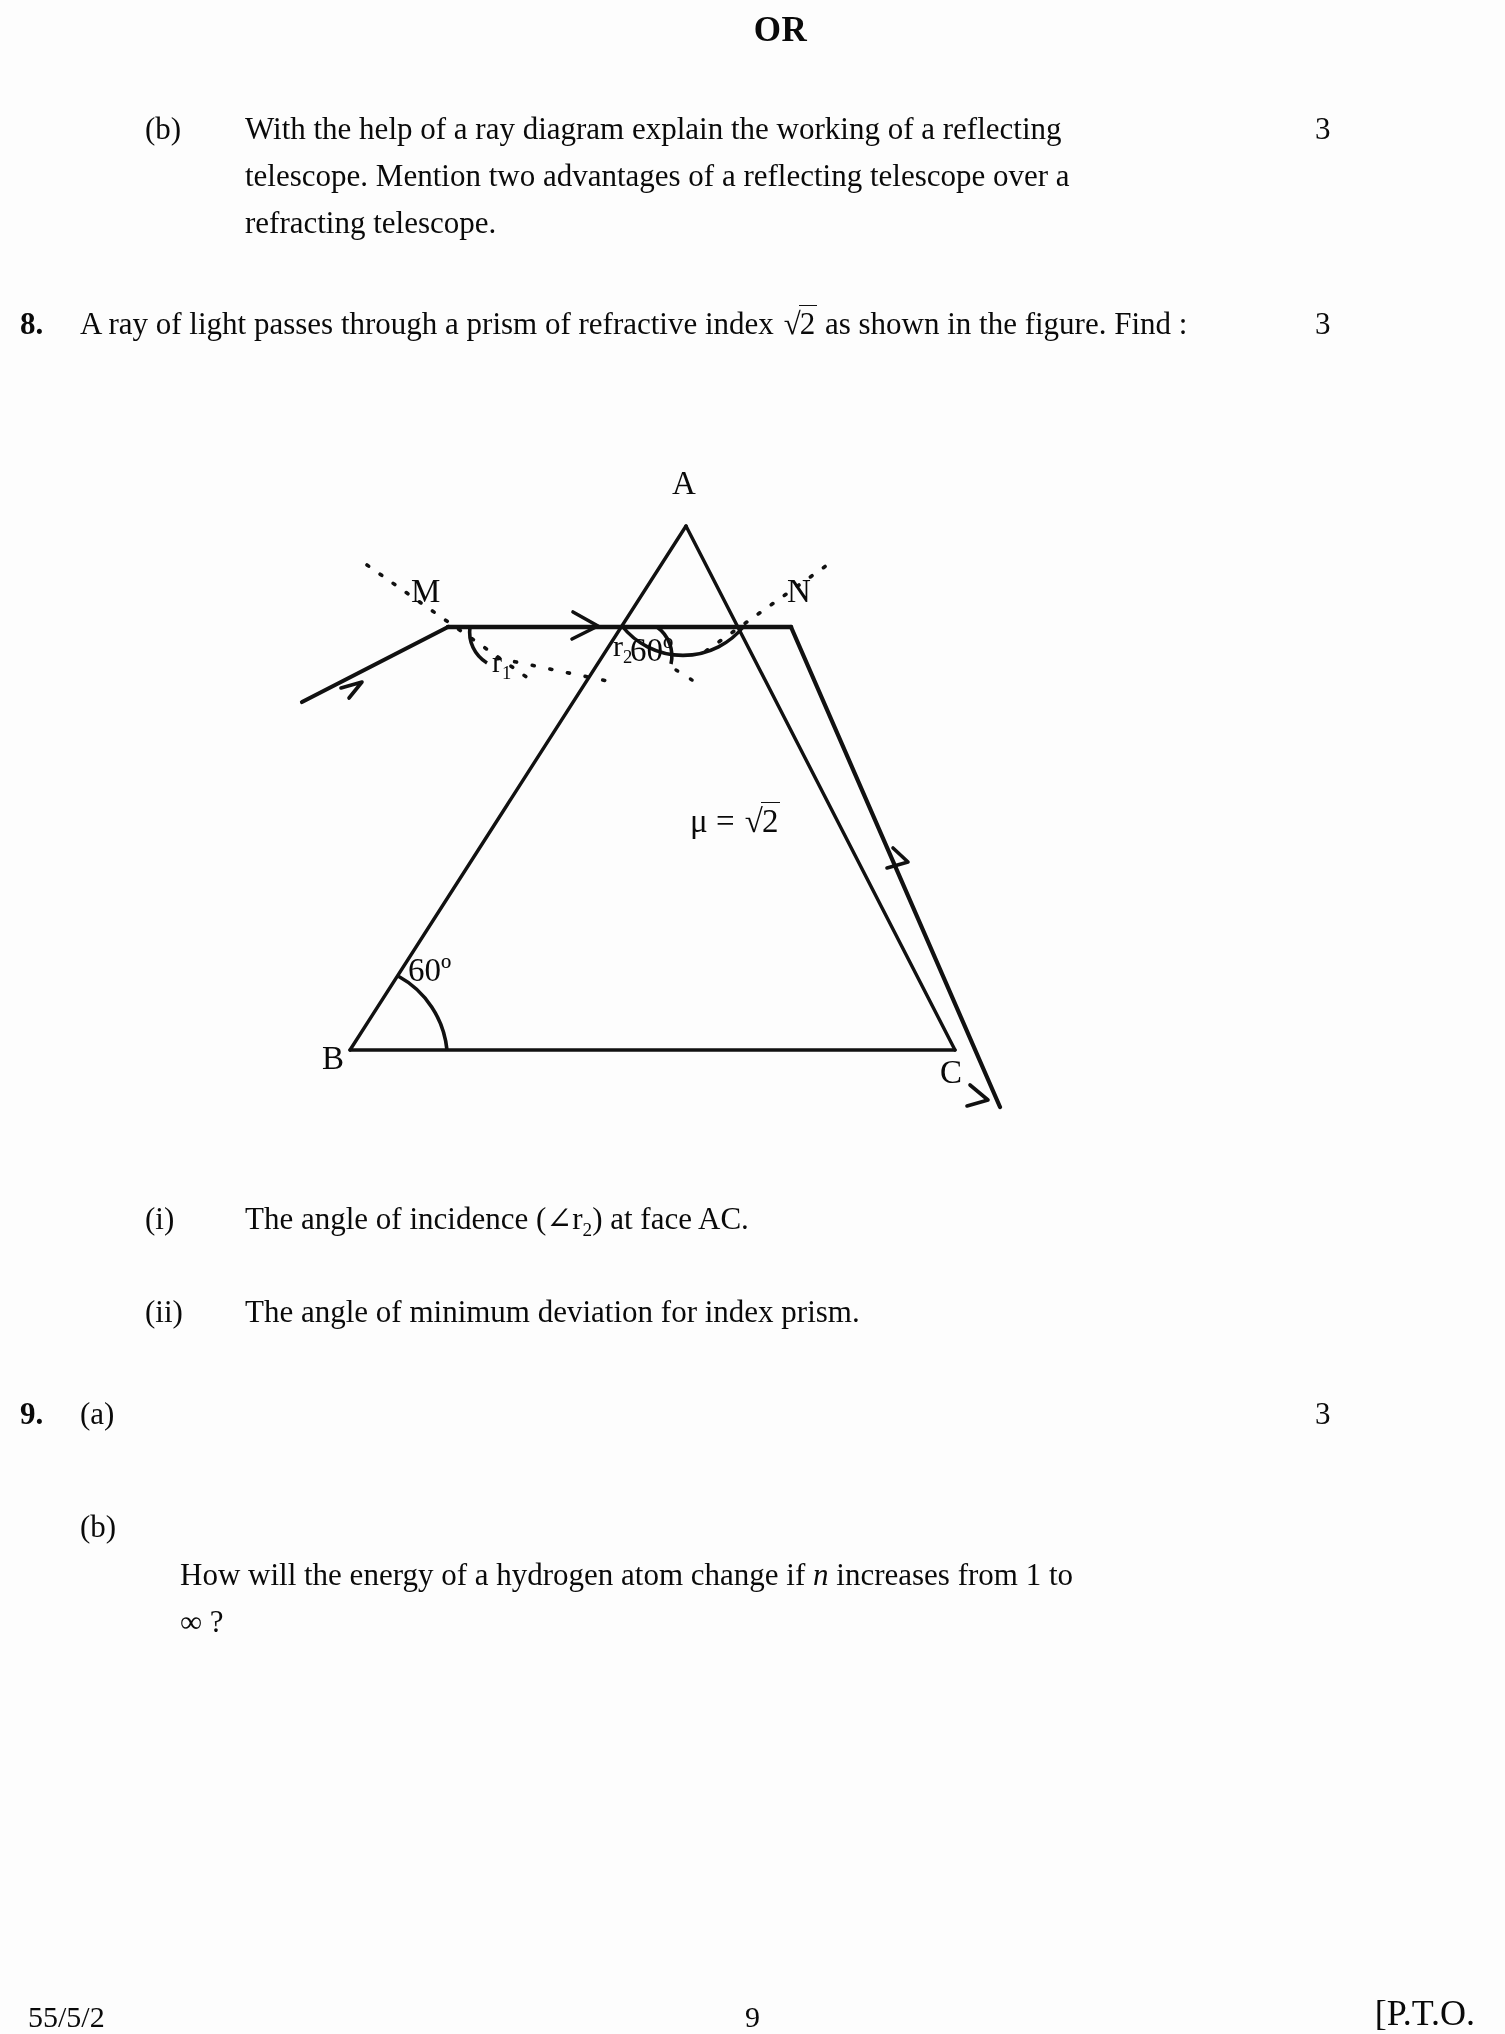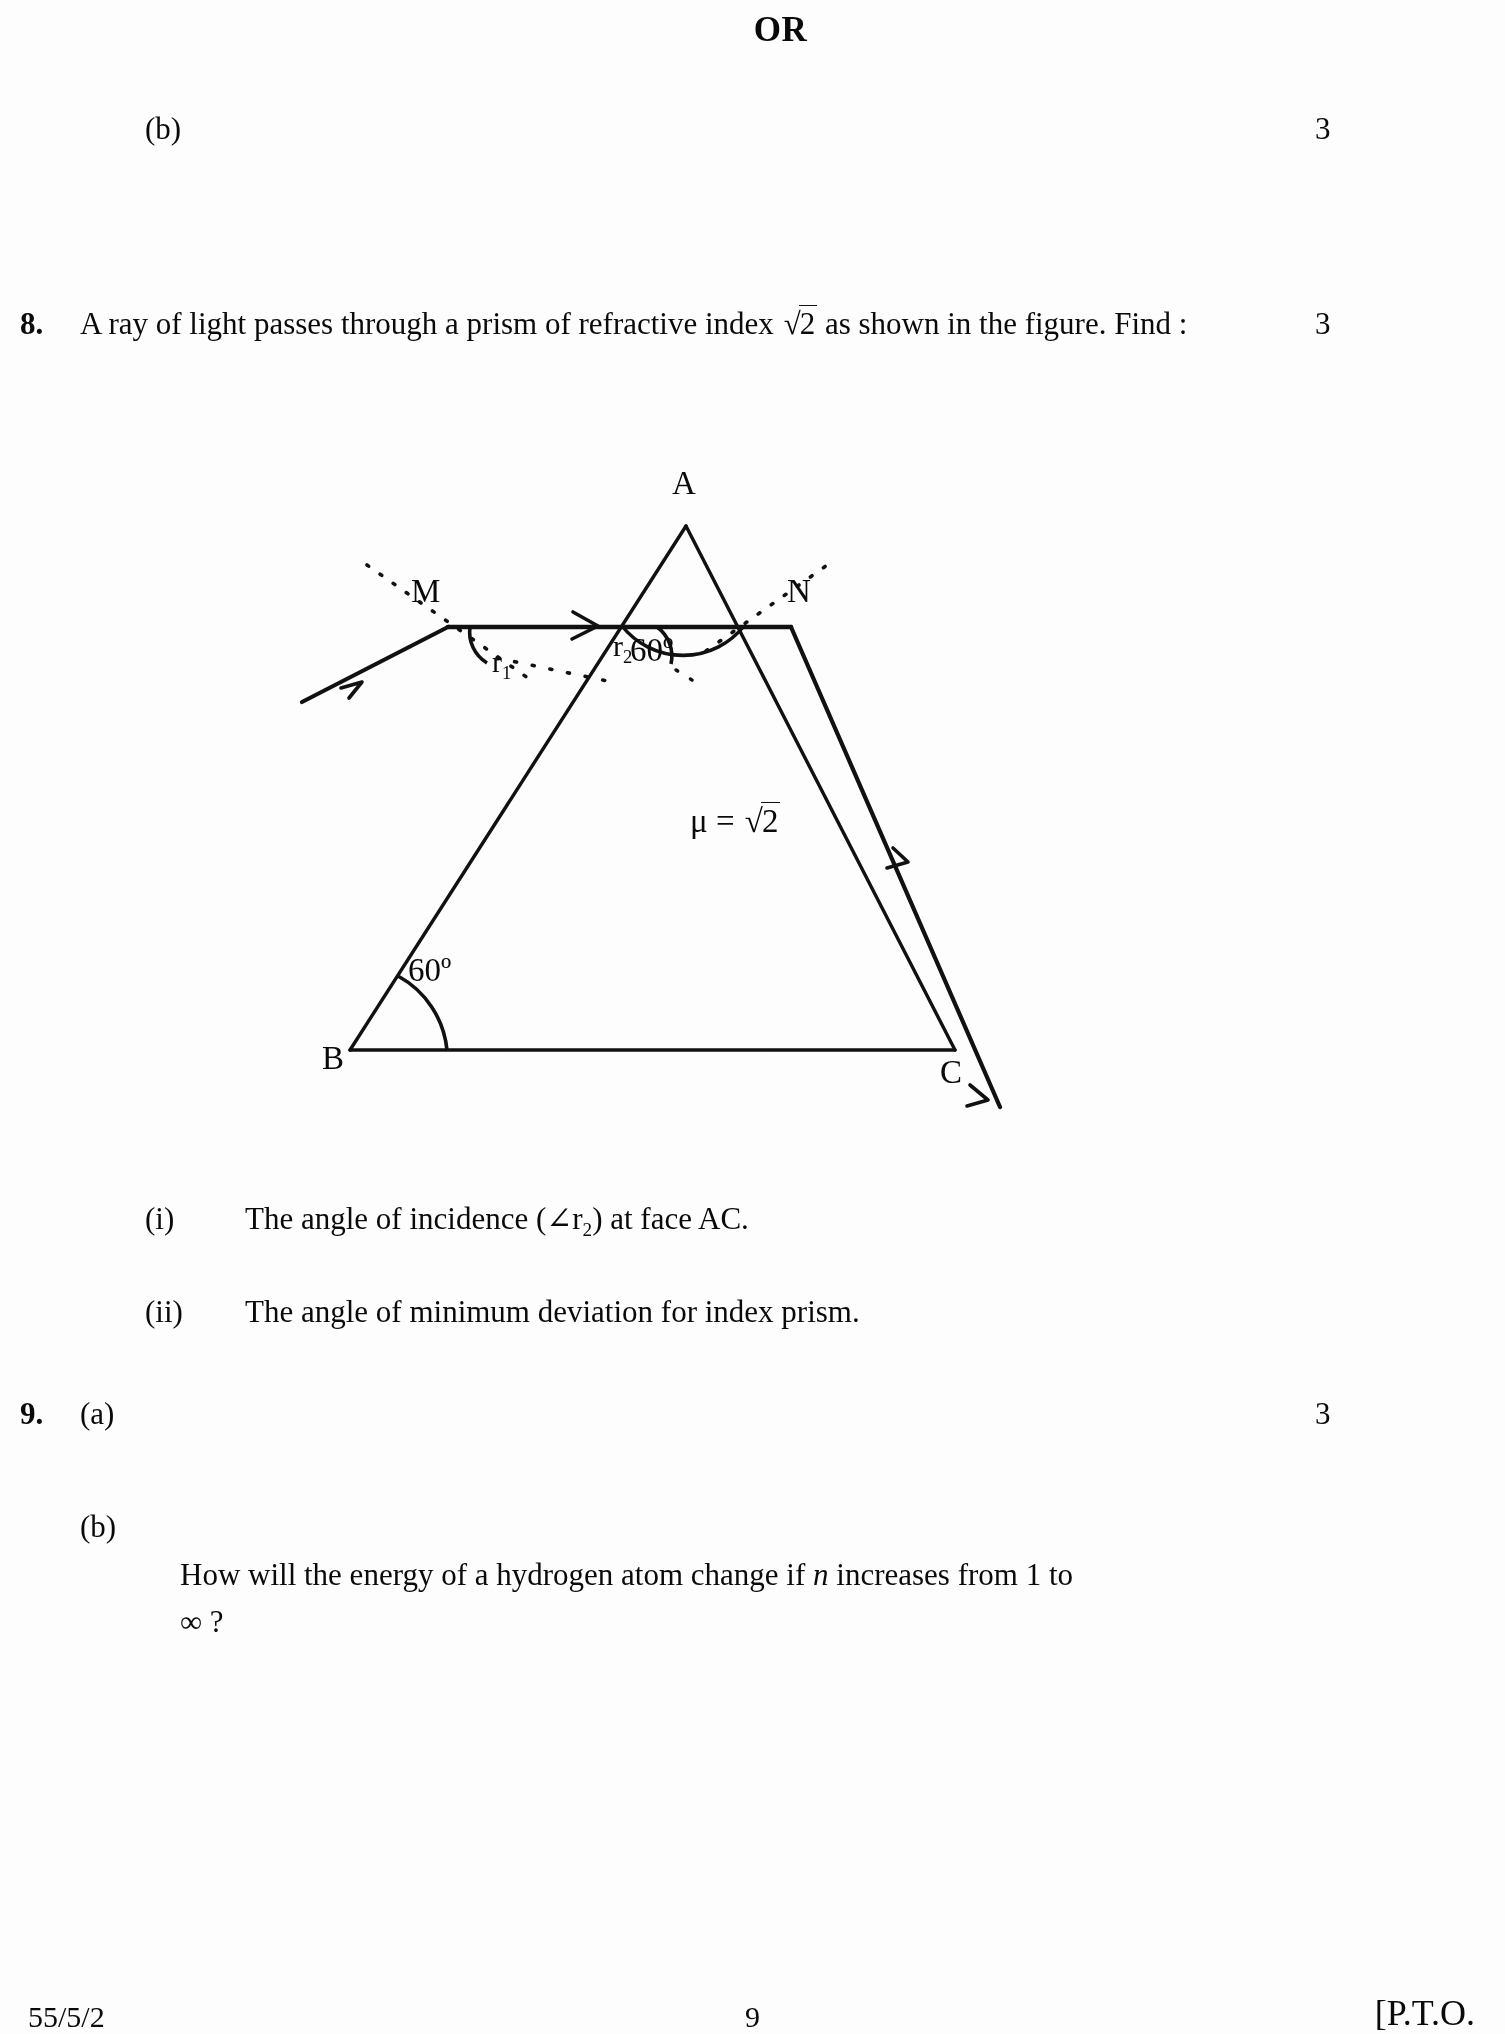--- a/index.html
+++ b/index.html
@@ -133,20 +133,21 @@
 </head>
 <body>
 
 <div class="page">
 
   <div class="or-heading">OR</div>
 
   <div class="qrow" style="left:85px; top:105px; width:1080px;">
     <div class="qnum"></div>
     <div class="qlabel">(b)</div>
+    <div class="qtext" style="width:840px;">With the help of a ray diagram explain the working of a reflecting telescope. Mention two advantages of a reflecting telescope over a refracting telescope.</div>
   </div>
   <div class="marks" style="left:1315px; top:105px;">3</div>
 
   <div class="qrow" style="left:20px; top:300px; width:1290px;">
     <div class="qnum">8.</div>
     <div class="qtext" style="width:1190px;">
       <span>A ray of light passes through a prism of refractive index</span>
       <span class="radical">
         <span class="rsym">√</span><span class="rnum">2</span>
       </span>

